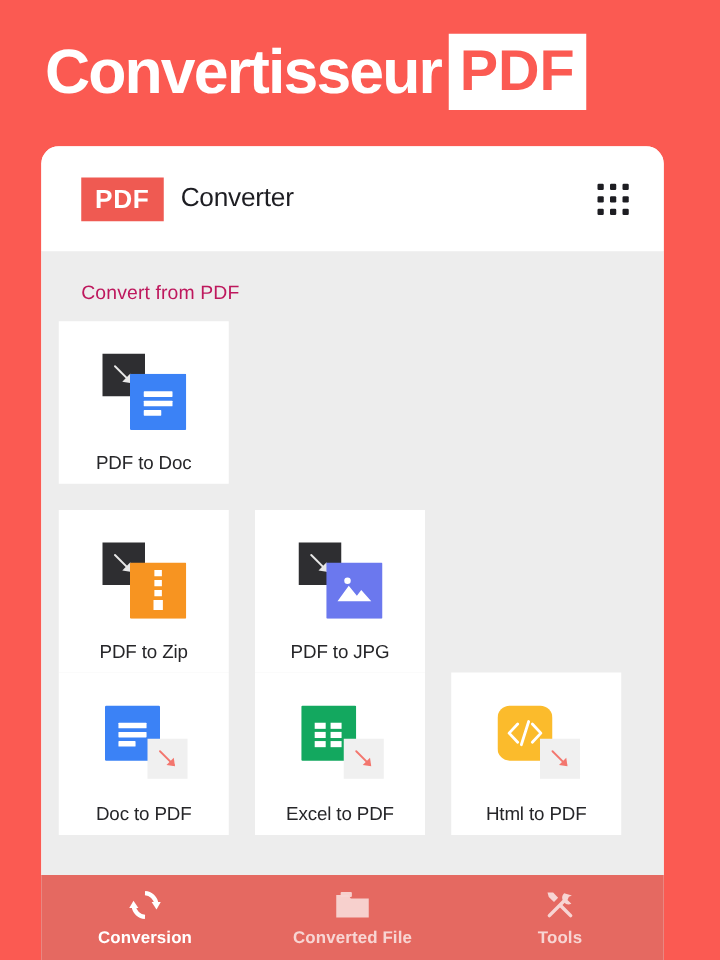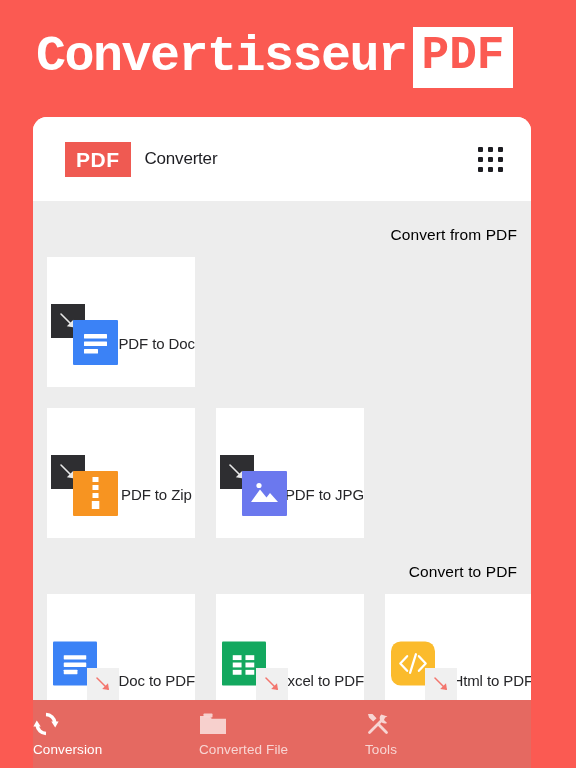--- a/index.html
+++ b/index.html
@@ -20,21 +20,20 @@
   .banner {
     height: 114px;
     display: flex;
     align-items: center;
     padding-left: 36px;
   }
   .banner-title {
     display: flex;
     align-items: center;
     gap: 6px;
-    font-family: Liberation Mono, monospace;
   }
   .banner-word {
     color: #ffffff;
     font-size: 50px;
     font-weight: bold;
     letter-spacing: -1.5px;
     line-height: 1;
   }
   .banner-badge {
     background: #ffffff;
@@ -73,21 +72,21 @@
     background: #ef5a52;
     color: #ffffff;
     font-size: 21px;
     font-weight: bold;
     letter-spacing: 0.5px;
     padding: 7px 11px;
     line-height: 1;
   }
   .appbar-title {
     margin-left: 14px;
-    font-size: 17px;
+    font-size: 21px;
     color: #1d1d22;
     letter-spacing: -0.2px;
   }
   .appbar-spacer { flex: 1; }
   .grid-icon {
     display: grid;
     grid-template-columns: repeat(3, 5px);
     grid-template-rows: repeat(3, 5px);
     gap: 5px;
     cursor: pointer;
@@ -103,35 +102,34 @@
   
   .content {
     flex: 1;
     background: #ededed;
     padding: 0 14px;
     overflow: hidden;
     position: relative;
   }
   .section-title {
     font-size: 15.5px;
-    color: #000000;
+    color: #be185d;
     padding: 25px 0 13px 18px;
     letter-spacing: 0.1px;
-    text-align: right;
   }
   .tile-row {
     display: flex;
     gap: 21px;
   }
   .tile {
-    width: 148px;
+    width: 136px;
     height: 130px;
     background: #ffffff;
     display: flex;
-    flex-direction: row;
+    flex-direction: column;
     align-items: center;
     justify-content: flex-start;
     cursor: pointer;
     padding-top: 26px;
   }
   .tile-icon {
     width: 74px;
     height: 62px;
     position: relative;
   }
@@ -195,24 +193,26 @@
     width: 498px;
     height: 68px;
     background: #e56961;
     display: flex;
     align-items: center;
   }
   .nav-item {
     flex: 1;
     display: flex;
     flex-direction: column;
+    align-items: center;
     justify-content: center;
     gap: 5px;
     cursor: pointer;
     opacity: 0.72;
+    font-weight: bold;
   }
   .nav-item.active { opacity: 1; }
   .nav-label {
     font-size: 13.5px;
     color: #ffffff;
     letter-spacing: 0.1px;
   }
   .nav-ico { height: 26px; display: flex; align-items: center; }
 </style>
 </head>
@@ -301,21 +301,20 @@
               <svg width="45" height="45" viewBox="0 0 45 45">
                 <rect width="45" height="45" rx="1" fill="#6b78ee"></rect>
                 <path d="M9 31 L18 18.5 L24.5 26.5 L28 22 L36 31 Z" fill="#fff"></path>
                 <circle cx="17" cy="14.5" r="2.6" fill="#fff"></circle>
               </svg>
             </span>
           </div>
           <div class="tile-label">PDF to JPG</div>
         </div>
       </div>
-      <div class="section-title">Convert to PDF</div>
       <div class="tile-row">
         <div class="tile">
           <div class="tile-icon">
             <span class="sq-main">
               <svg width="45" height="45" viewBox="0 0 45 45">
                 <rect width="45" height="45" rx="1" fill="#3b82f6"></rect>
                 <rect x="11" y="14" width="23" height="4.5" rx="0.5" fill="#fff"></rect>
                 <rect x="11" y="21.5" width="23" height="4.5" rx="0.5" fill="#fff"></rect>
                 <rect x="11" y="29" width="14" height="4.5" rx="0.5" fill="#fff"></rect>
               </svg>

